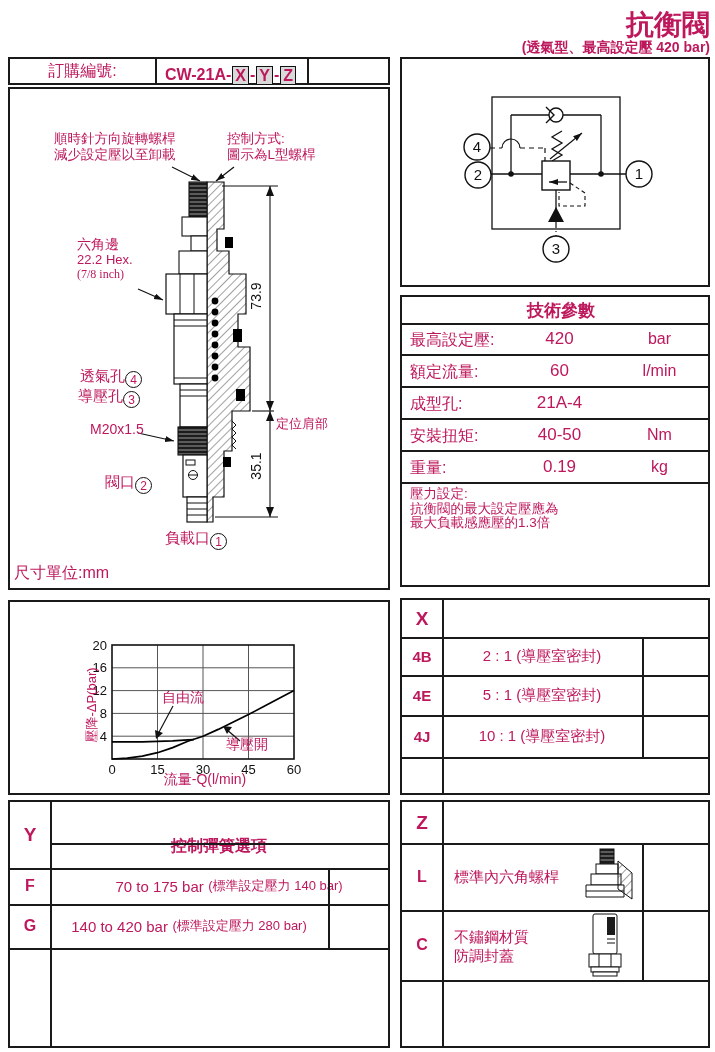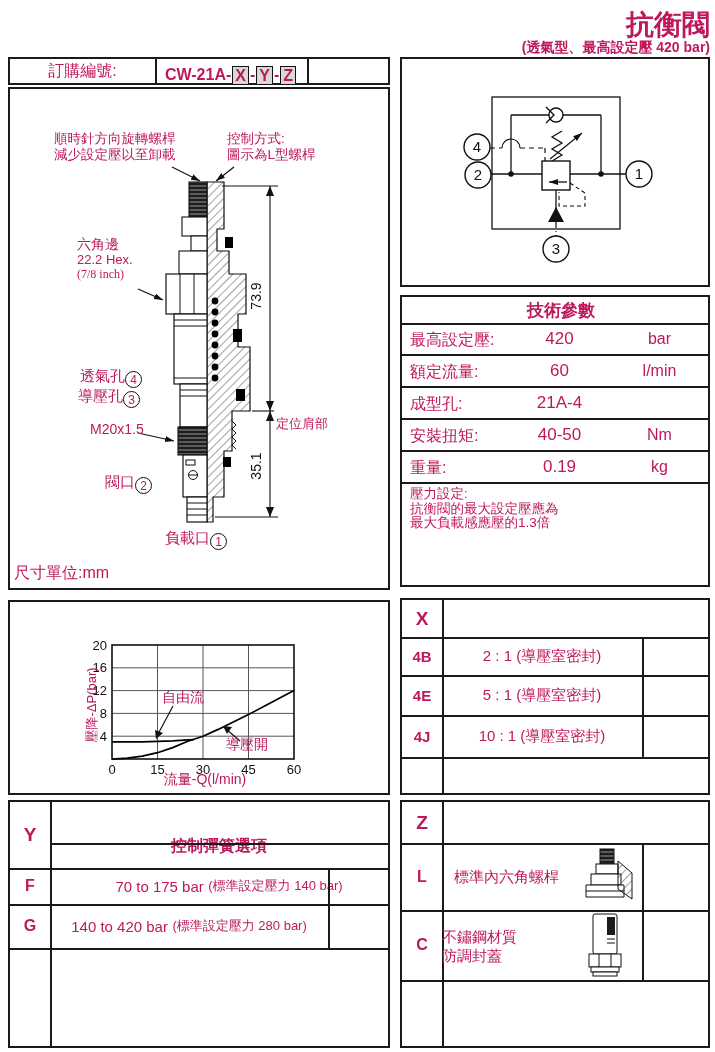--- a/index.html
+++ b/index.html
@@ -314,21 +314,21 @@
       <rect x="20" y="2" width="14" height="15" fill="url(#thr2)" stroke="#111"></rect>
       <rect x="16" y="17" width="22" height="10" fill="#fff" stroke="#111"></rect>
       <rect x="11" y="27" width="30" height="11" fill="#fff" stroke="#111"></rect>
       <polygon points="6,38 44,38 44,50 6,50" fill="#fff" stroke="#111"></polygon>
       <polygon points="38,14 52,26 52,52 38,42" fill="url(#hatch)" stroke="#111"></polygon>
       <line x1="6" y1="44" x2="44" y2="44" stroke="#111" stroke-width="1"></line>
     </svg>
     <div class="vline" style="left:240px;top:41px;height:137px;"></div>
     <div class="hline" style="left:0;top:108px;width:306px;height:1.5px;"></div>
     <div class="abs ctr b" style="left:0;top:108px;width:40px;height:70px;font-size:16px;">C</div>
-    <div class="abs rowlbl" style="left:40px;top:125px;line-height:19px;">
+    <div class="abs rowlbl" style="left:52px;top:125px;line-height:19px;">
       <div>不鏽鋼材質</div>
       <div>防調封蓋</div>
     </div>
     <svg class="abs" style="left:178px;top:110px;" width="52" height="66" viewBox="0 0 52 66">
       <rect x="13" y="2" width="24" height="40" rx="2" fill="#fff" stroke="#111"></rect>
       <rect x="27" y="5" width="8" height="18" fill="#1c1c1c"></rect>
       <line x1="27" y1="27" x2="35" y2="27" stroke="#111"></line>
       <line x1="27" y1="31" x2="35" y2="31" stroke="#111"></line>
       <rect x="9" y="42" width="32" height="13" fill="#fff" stroke="#111"></rect>
       <line x1="19" y1="42" x2="19" y2="55" stroke="#111"></line>

